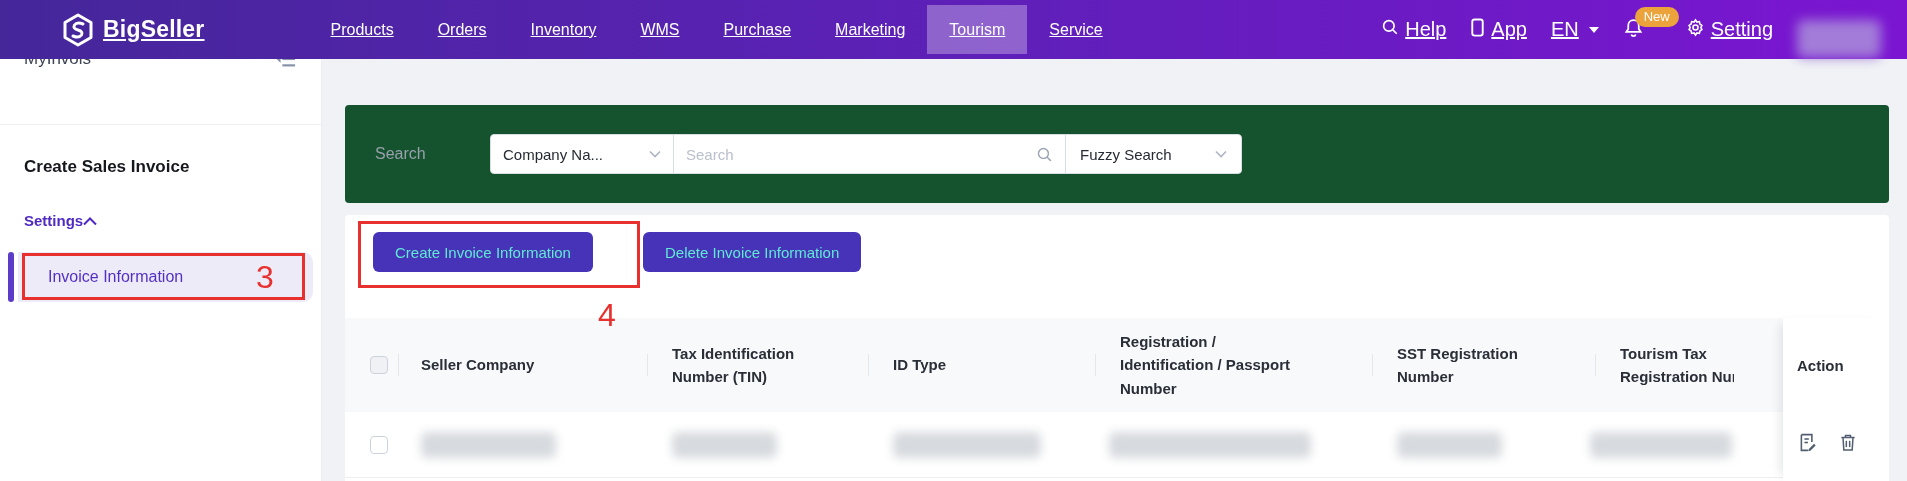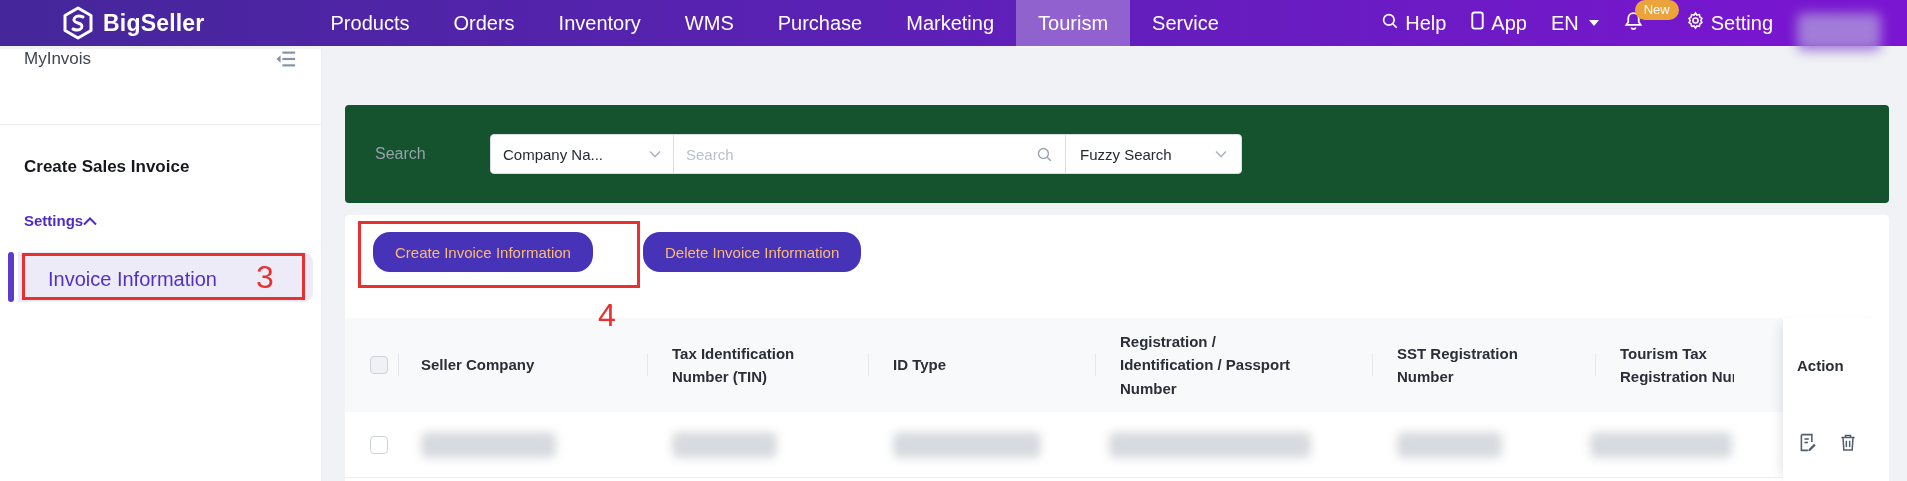--- a/index.html
+++ b/index.html
@@ -1,29 +1,29 @@
 <!DOCTYPE html>
 <html><head>
 <meta charset="utf-8">
 <style>
   * { margin:0; padding:0; box-sizing:border-box; }
   html,body { width:1907px; height:481px; overflow:hidden; }
   body { font-family:"Liberation Sans", sans-serif; background:#f0f2f5; position:relative; }
 
   
   .topnav {
-    position:absolute; left:0; top:0; width:1907px; height:46px;
+    position:absolute; left:0; top:0; width:1907px; height:59px;
     background:linear-gradient(90deg,#45279a 0%, #5b21b5 45%, #7b15d2 100%);
-    display:flex; align-items:center; color:#fff; z-index:20;
+    display:flex; align-items:center; color:#fff; z-index:20;text-decoration:underline;
   }
   .brand { display:flex; align-items:center; margin-left:62px; gap:9px; }
   .brand svg { display:block; }
   .brand-name { font-size:23px; font-weight:700; letter-spacing:.2px; }
   .nav-items { display:flex; height:49px; margin-left:104px; }
-  .nav-item { padding:0 22px; line-height:49px; font-size:20px; cursor:pointer; white-space:nowrap; }
+  .nav-item { padding:0 22px; line-height:49px; font-size:16px; cursor:pointer; white-space:nowrap; }
   .nav-item.active { background:rgba(255,255,255,.30); }
   .nav-right { margin-left:auto; margin-right:26px; display:flex; align-items:center; gap:24px; }
   .nav-link { display:flex; align-items:center; gap:6px; font-size:20px; cursor:pointer; }
   .caret { width:0; height:0; border-left:5px solid transparent; border-right:5px solid transparent; border-top:6px solid #fff; margin-left:4px; }
   .bell-wrap { position:relative; margin-right:18px; cursor:pointer; display:flex; align-items:center; }
   .new-badge {
     position:absolute; top:-10px; left:12px; background:#eda33c; color:#fff;
     font-size:13px; padding:2px 9px 3px; border-radius:11px; white-space:nowrap;
   }
   .user-blur { width:84px; height:38px; margin-top:18px; border-radius:6px; background:#a27cd8; filter:blur(6px); }
@@ -31,40 +31,40 @@
   
   .sidebar { position:absolute; left:0; top:49px; width:322px; height:432px; background:#fff; border-right:1px solid #ebedf1; z-index:10; }
   .sb-head { height:76px; border-bottom:1px solid #eef0f3; display:flex; align-items:flex-start; padding:0 24px; }
   .sb-title { font-size:17px; color:#3f4554; }
   .fold-icon { margin-left:auto; color:#8792a8; cursor:pointer; display:flex; }
   .sb-create { position:absolute; left:24px; top:108px; font-size:17px; font-weight:700; color:#17181d; cursor:pointer; }
   .sb-settings { position:absolute; left:24px; top:163px; right:24px; display:flex; align-items:center; font-size:15px; font-weight:700; color:#4f2bc4; cursor:pointer; }
   .sb-settings svg { margin-left:auto; }
   .active-bar { position:absolute; left:8px; top:203px; width:6px; height:50px; border-radius:3px; background:#5b3bc8; }
   .active-bg { position:absolute; left:18px; top:203px; width:295px; height:50px; background:#eeebf8; border-radius:0 10px 10px 0; }
-  .sb-invoice { position:absolute; left:48px; top:219px; font-size:20px; color:#5330c4; cursor:pointer; }
+  .sb-invoice { position:absolute; left:48px; top:219px; font-size:16px; color:#5330c4; cursor:pointer; }
   .anno-box-3 { position:absolute; left:22px; top:204px; width:283px; height:47px; border:3px solid #e8302e; z-index:5; }
   .anno-3 { position:absolute; left:256px; top:210px; font-size:32px; color:#e8302e; z-index:6; }
 
   
   .search-card { position:absolute; left:345px; top:105px; width:1544px; height:98px; background:#14532d; border-radius:4px; }
   .search-label { position:absolute; left:30px; top:40px; font-size:16px; color:#98a0ad; }
   .input-group { position:absolute; left:145px; top:29px; height:40px; display:flex; }
   .ig-box { height:40px; border:1px solid #d8dce3; background:#fff; display:flex; align-items:center; font-size:15px; color:#262a33; }
   .ig-select1 { width:184px; border-radius:4px 0 0 4px; padding:0 12px; cursor:pointer; }
   .ig-input-wrap { width:393px; margin-left:-1px; padding:0 12px; }
   .ig-input { border:none; outline:none; flex:1; font-size:15px; font-family:"Liberation Sans",sans-serif; color:#262a33; }
   .ig-input::placeholder { color:#b9c0cb; }
   .ig-select2 { width:177px; margin-left:-1px; border-radius:0 4px 4px 0; padding:0 14px; cursor:pointer; }
   .chev-down { margin-left:auto; color:#aeb5c2; display:flex; }
   .mag { color:#9aa3b1; display:flex; }
 
   
   .table-card { position:absolute; left:345px; top:215px; width:1544px; height:266px; background:#fff; border-radius:4px 4px 0 0; overflow:hidden; }
-  .btn { position:absolute; top:17px; height:40px; padding:0 22px; background:#4733b8; color:#fdba74; border:none; border-radius:17px; font-size:15px; font-family:"Liberation Sans",sans-serif; cursor:pointer; }
+  .btn { position:absolute; top:17px; height:40px; padding:0 22px; background:#4733b8; color:#5eead4; border:none; border-radius:6px; font-size:15px; font-family:"Liberation Sans",sans-serif; cursor:pointer; }
   .btn-create { left:28px; }
   .btn-delete { left:298px; }
   .anno-box-4 { position:absolute; left:13px; top:6px; width:282px; height:67px; border:3px solid #e8302e; z-index:5; }
   .anno-4 { position:absolute; left:253px; top:82px; font-size:32px; color:#e8302e; z-index:6; }
 
   .thead { position:absolute; left:0; top:103px; width:1544px; height:94px; background:#f8f9fb; }
   .th { position:absolute; top:0; height:94px; display:flex; align-items:center; font-size:15px; font-weight:700; color:#2a2e37; line-height:1.55; }
   .th-sep { position:absolute; top:36px; width:1px; height:22px; background:#e3e6eb; }
   .checkbox { width:18px; height:18px; border:1px solid #cdd3dc; border-radius:4px; background:#fff; cursor:pointer; }
   .checkbox.head { background:#f0f1f4; }

